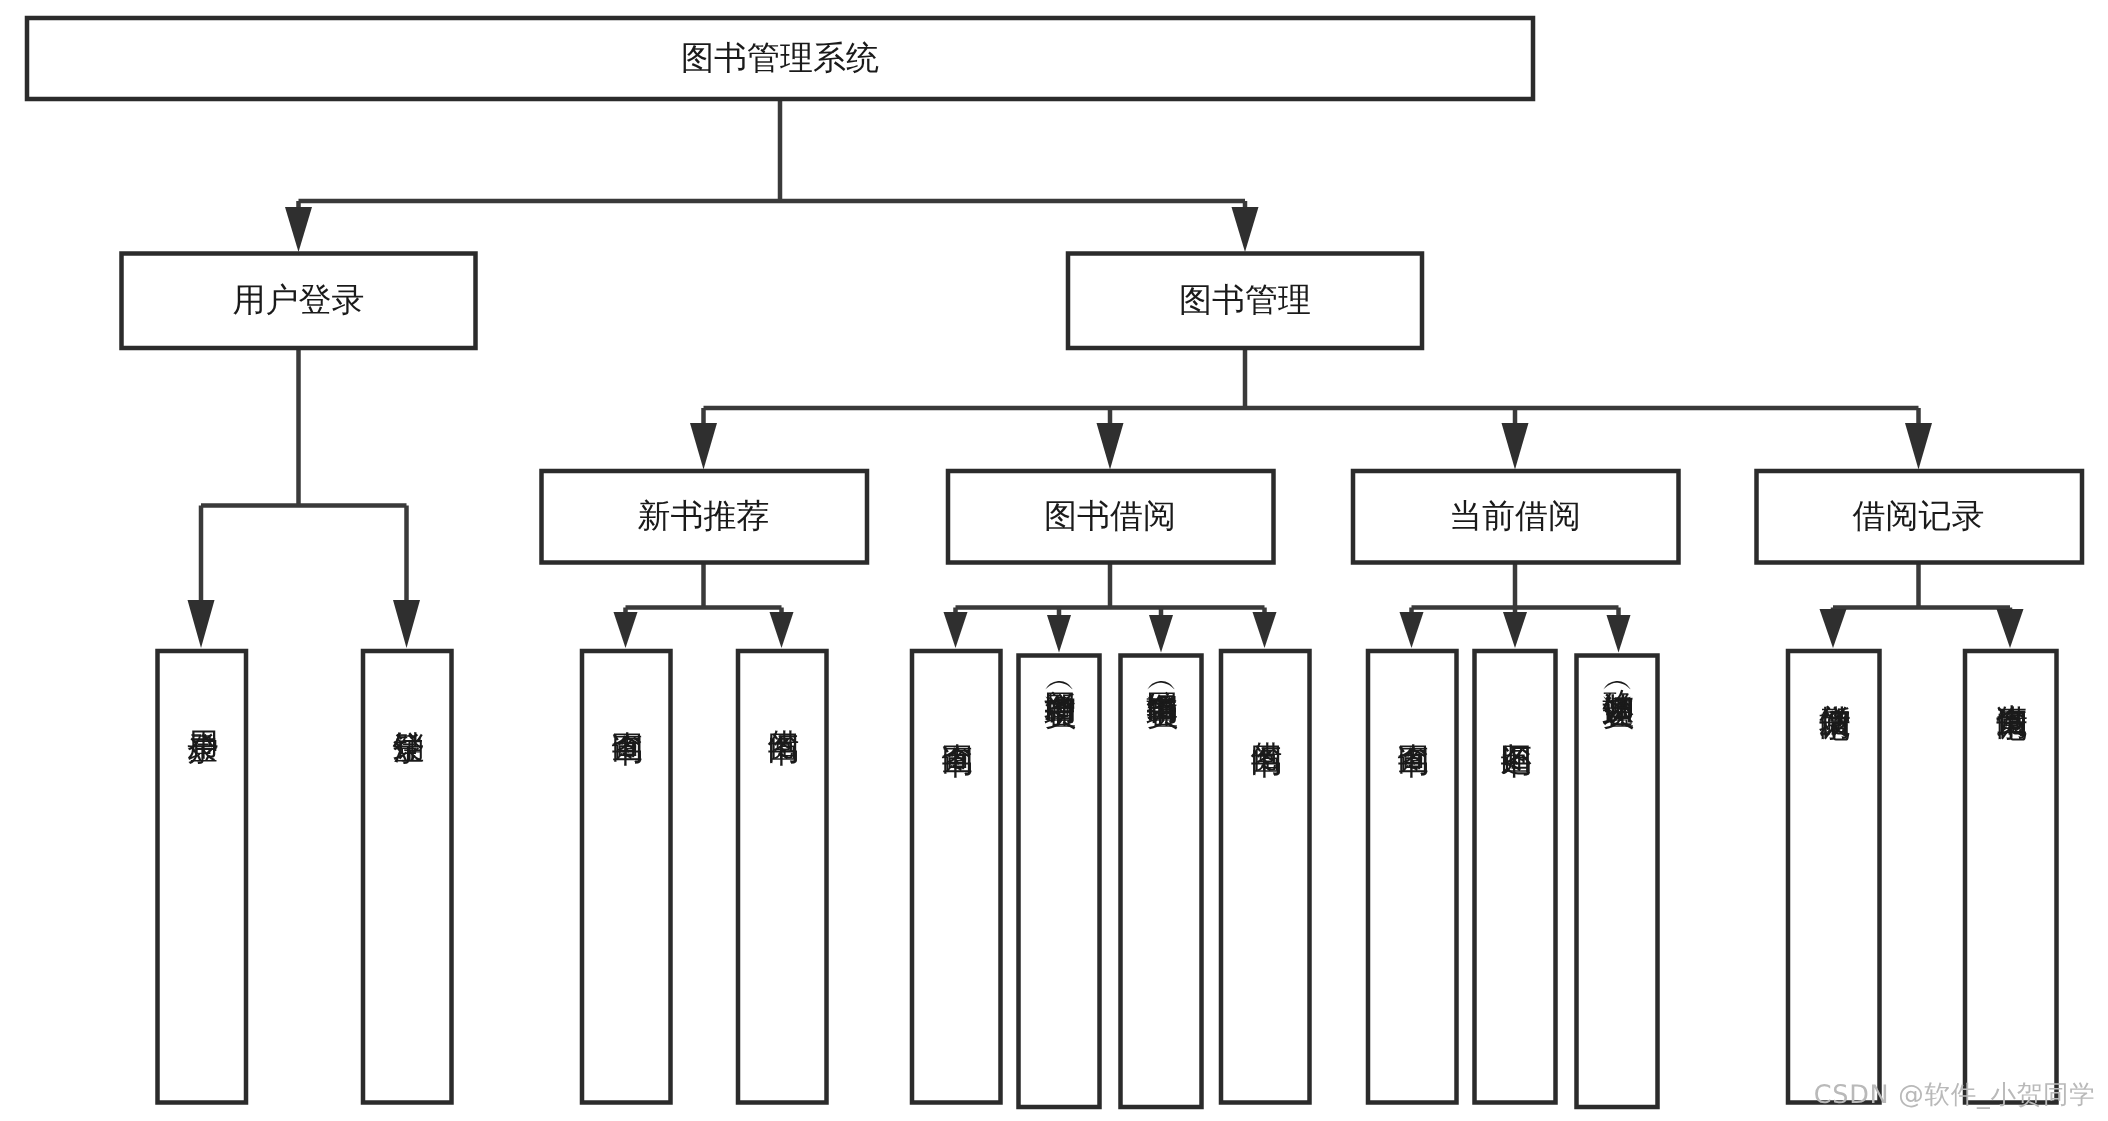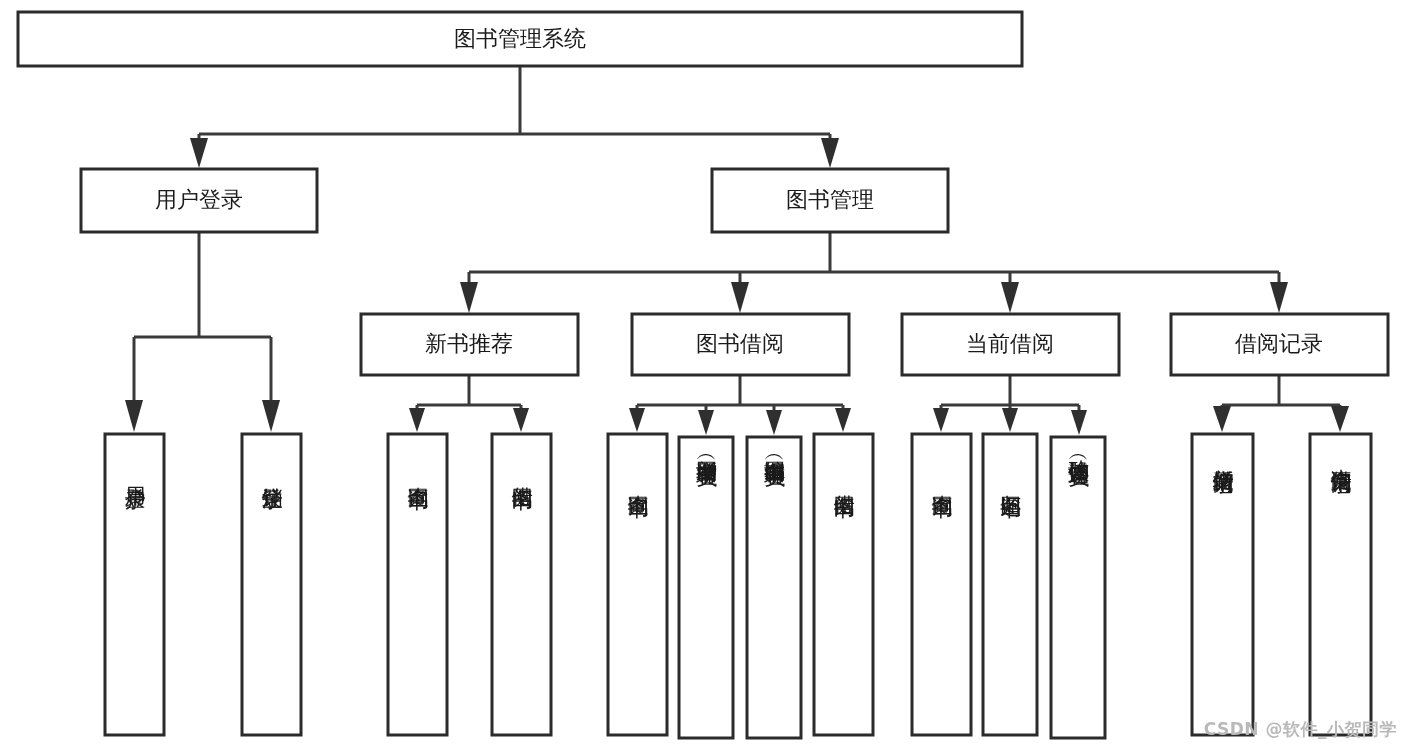--- a/index.html
+++ b/index.html
@@ -65,21 +65,20 @@
   }
   .watermark {
     position: absolute;
     right: 8px;
     bottom: 6px;
     font-family: "DejaVu Sans", "Liberation Sans", sans-serif;
     font-size: 17px;
     color: #b9b9b9;
     white-space: nowrap;
     letter-spacing: 0.5px;
-    font-weight: bold;
   }
 </style>
 </head>
 <body>
 
 <div id="diagram-root">
 
   <svg class="tree-canvas" viewBox="0 0 1405 747" xmlns="http://www.w3.org/2000/svg">
 
     <g>

